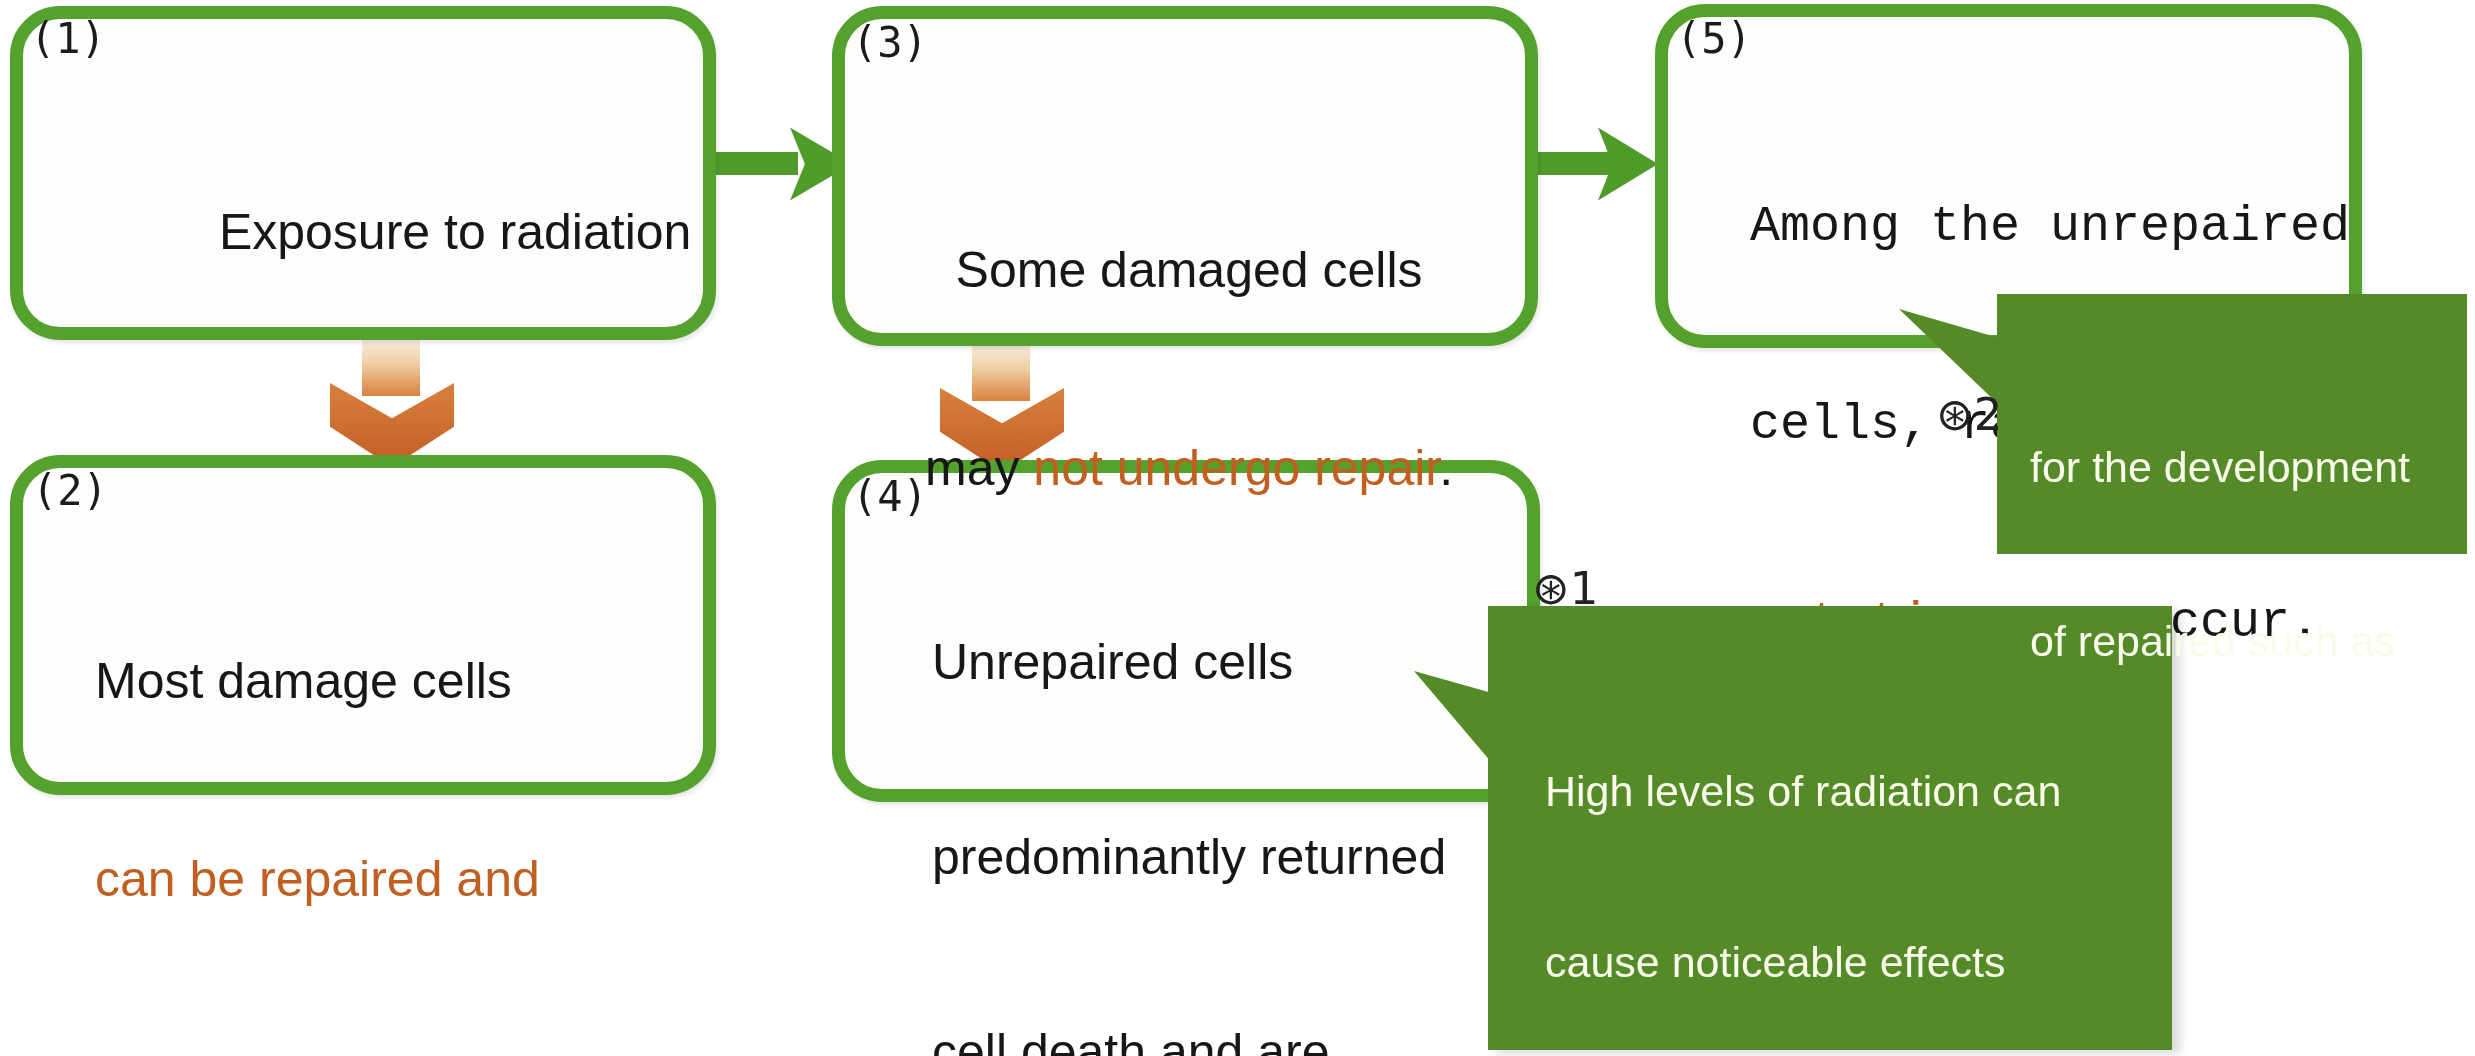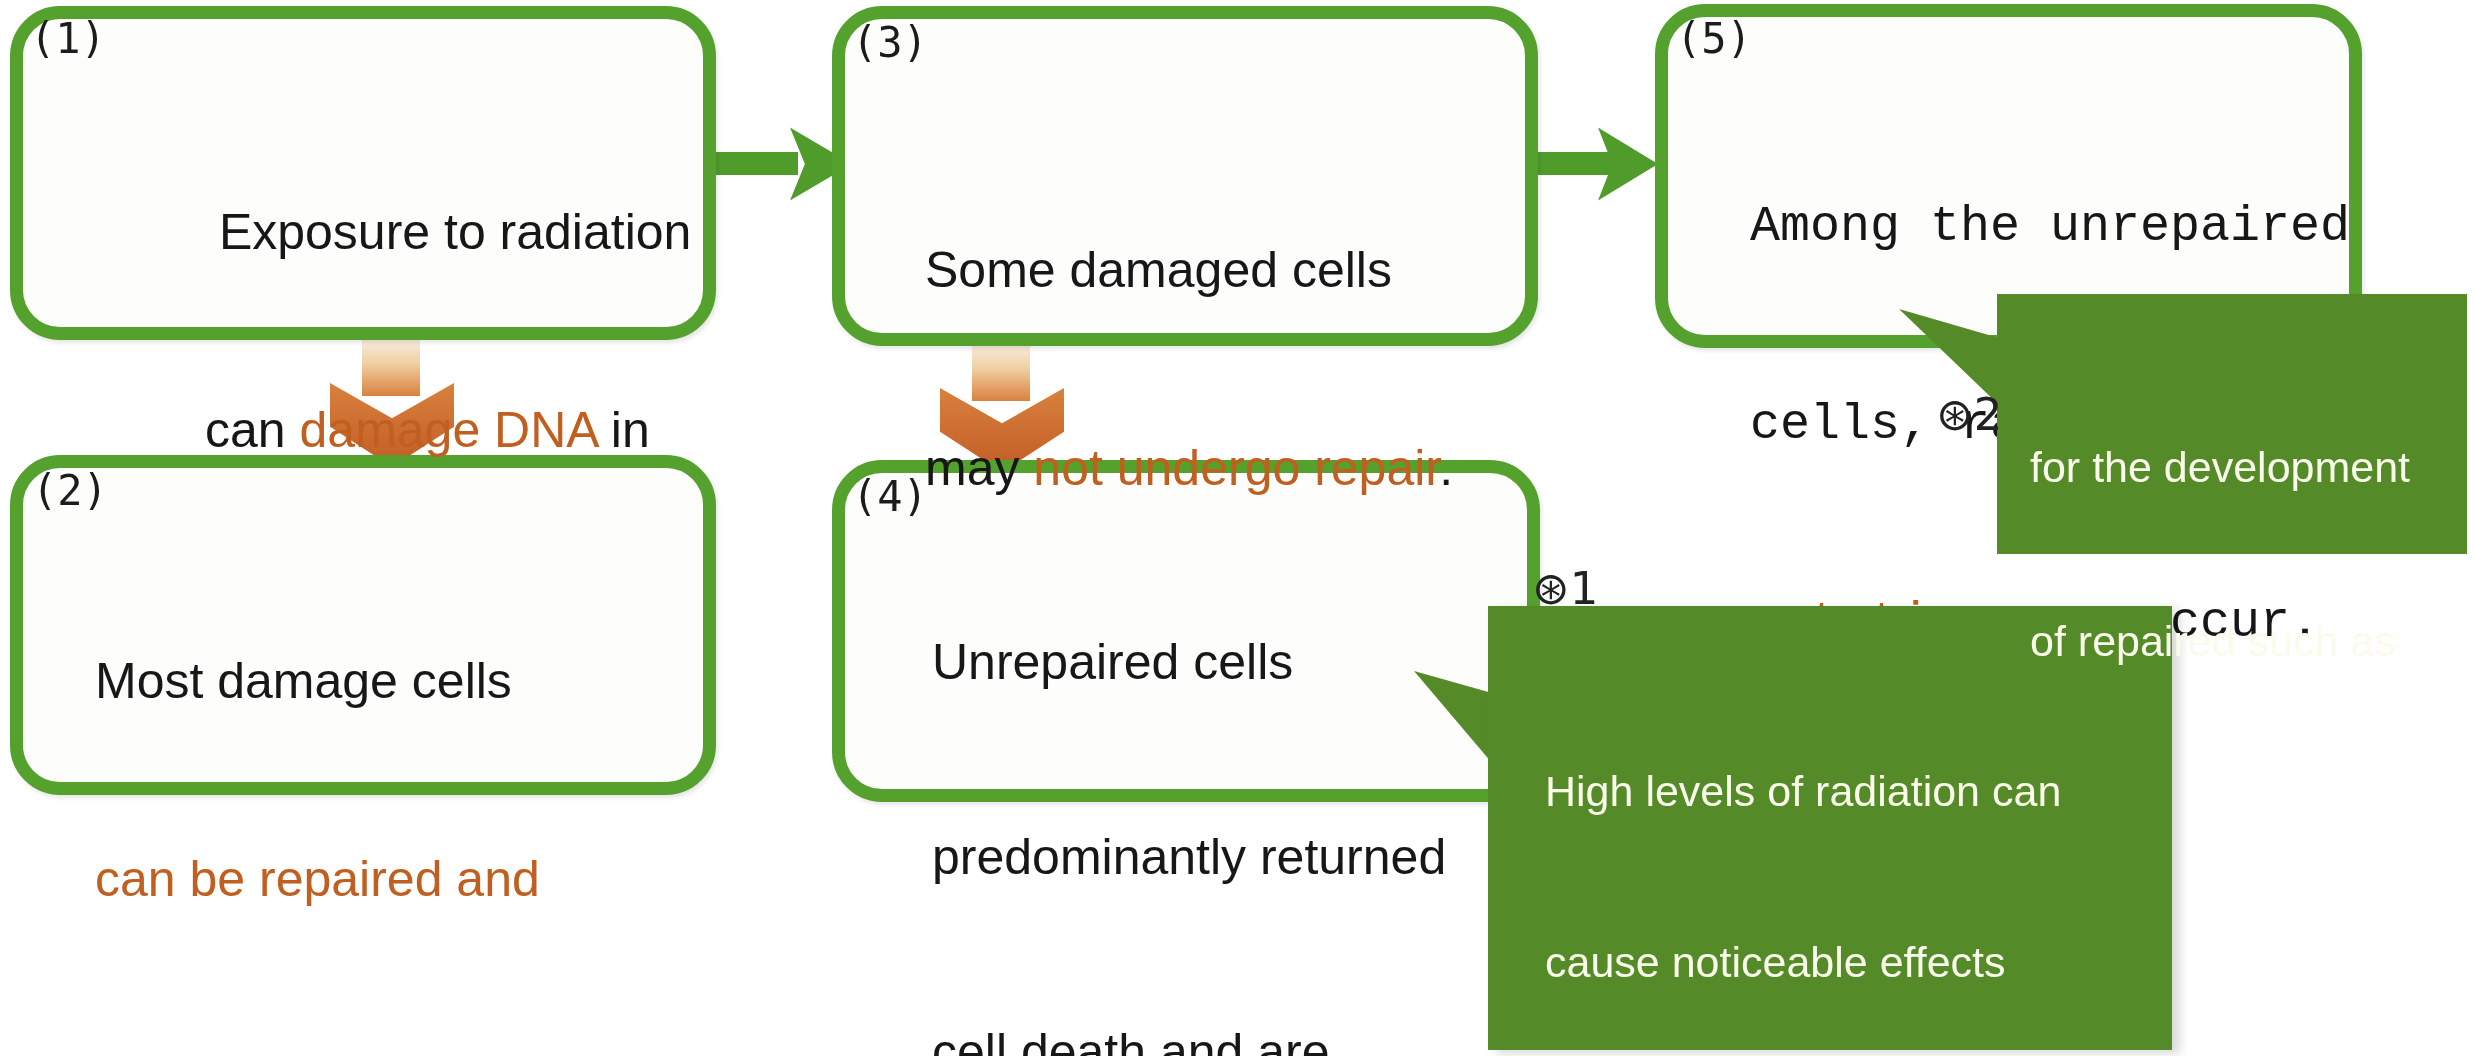--- a/index.html
+++ b/index.html
@@ -44,21 +44,21 @@
   .btext{
     position:absolute;
     font-size:50px;
     line-height:66px;
     color:#171717;
     z-index:2;
     white-space:pre;
   }
   #t1{left:205px;top:67px;}
   #t2{left:95px;top:516px;}
-  #t3{left:925px;top:105px;}
+  #t3{left:925px;top:105px;text-align:center;}
   #t4{left:932px;top:500px;line-height:65px;}
   #t5{left:1750px;top:62px;font-family:Liberation Mono, monospace;}
   .seg{white-space:pre;}
   .orange{color:#c05f20;}
 
   
   .ga-stem{position:absolute;background:#4f9c2b;z-index:0;}
   .ga-head{
     position:absolute;background:#4f9c2b;z-index:0;
     clip-path:polygon(0 2%,100% 50%,0 98%,24% 50%);
@@ -120,21 +120,20 @@
   <div class="fbox" id="box5"></div>
 
   <div class="blabel" id="lab1">(1)</div>
   <div class="blabel" id="lab2">(2)</div>
   <div class="blabel" id="lab3">(3)</div>
   <div class="blabel" id="lab4">(4)</div>
   <div class="blabel" id="lab5">(5)</div>
 
   <div class="btext" id="t1">
     <div class="line"><span class="seg"> Exposure to radiation</span></div>
-    <div class="line"><span class="seg">can </span><span class="seg orange">damage DNA</span><span class="seg"> in</span></div>
   </div>
 
   <div class="btext" id="t2">
     <div class="line"><span class="seg">Most damage cells</span></div>
     <div class="line"><span class="seg orange">can be repaired and</span></div>
     <div class="line"><span class="seg orange">returned to a normal</span></div>
     
   </div>
 
   <div class="btext" id="t3">

